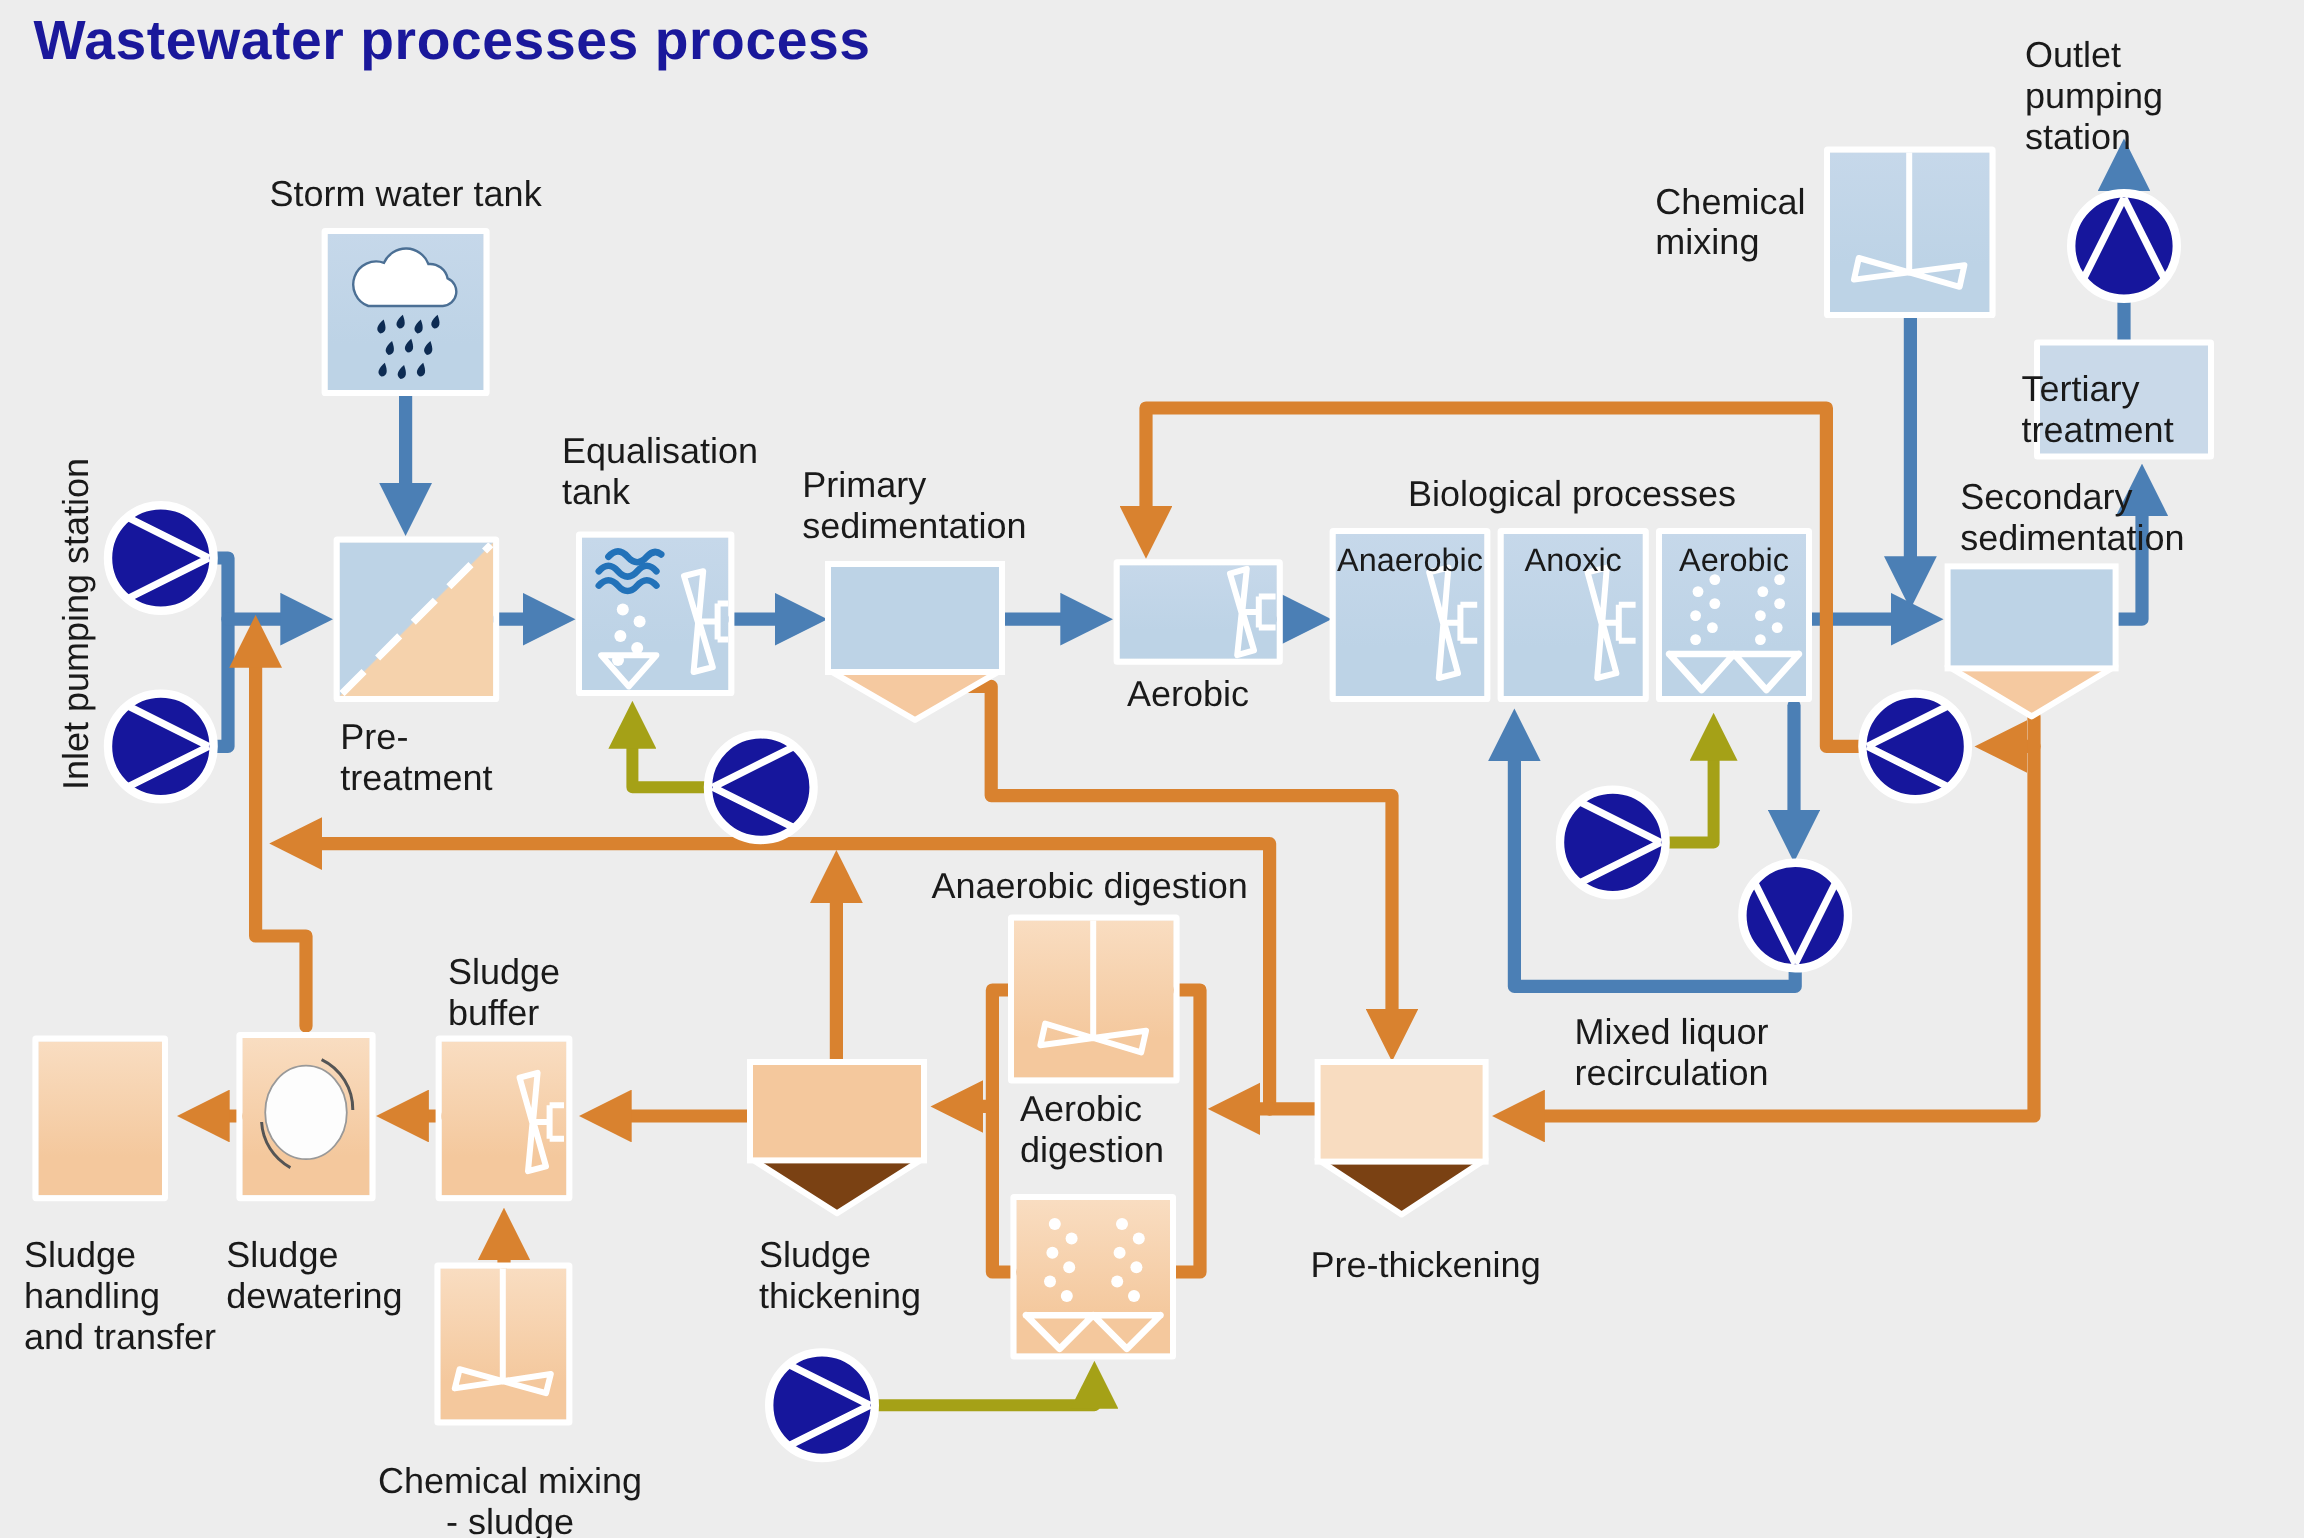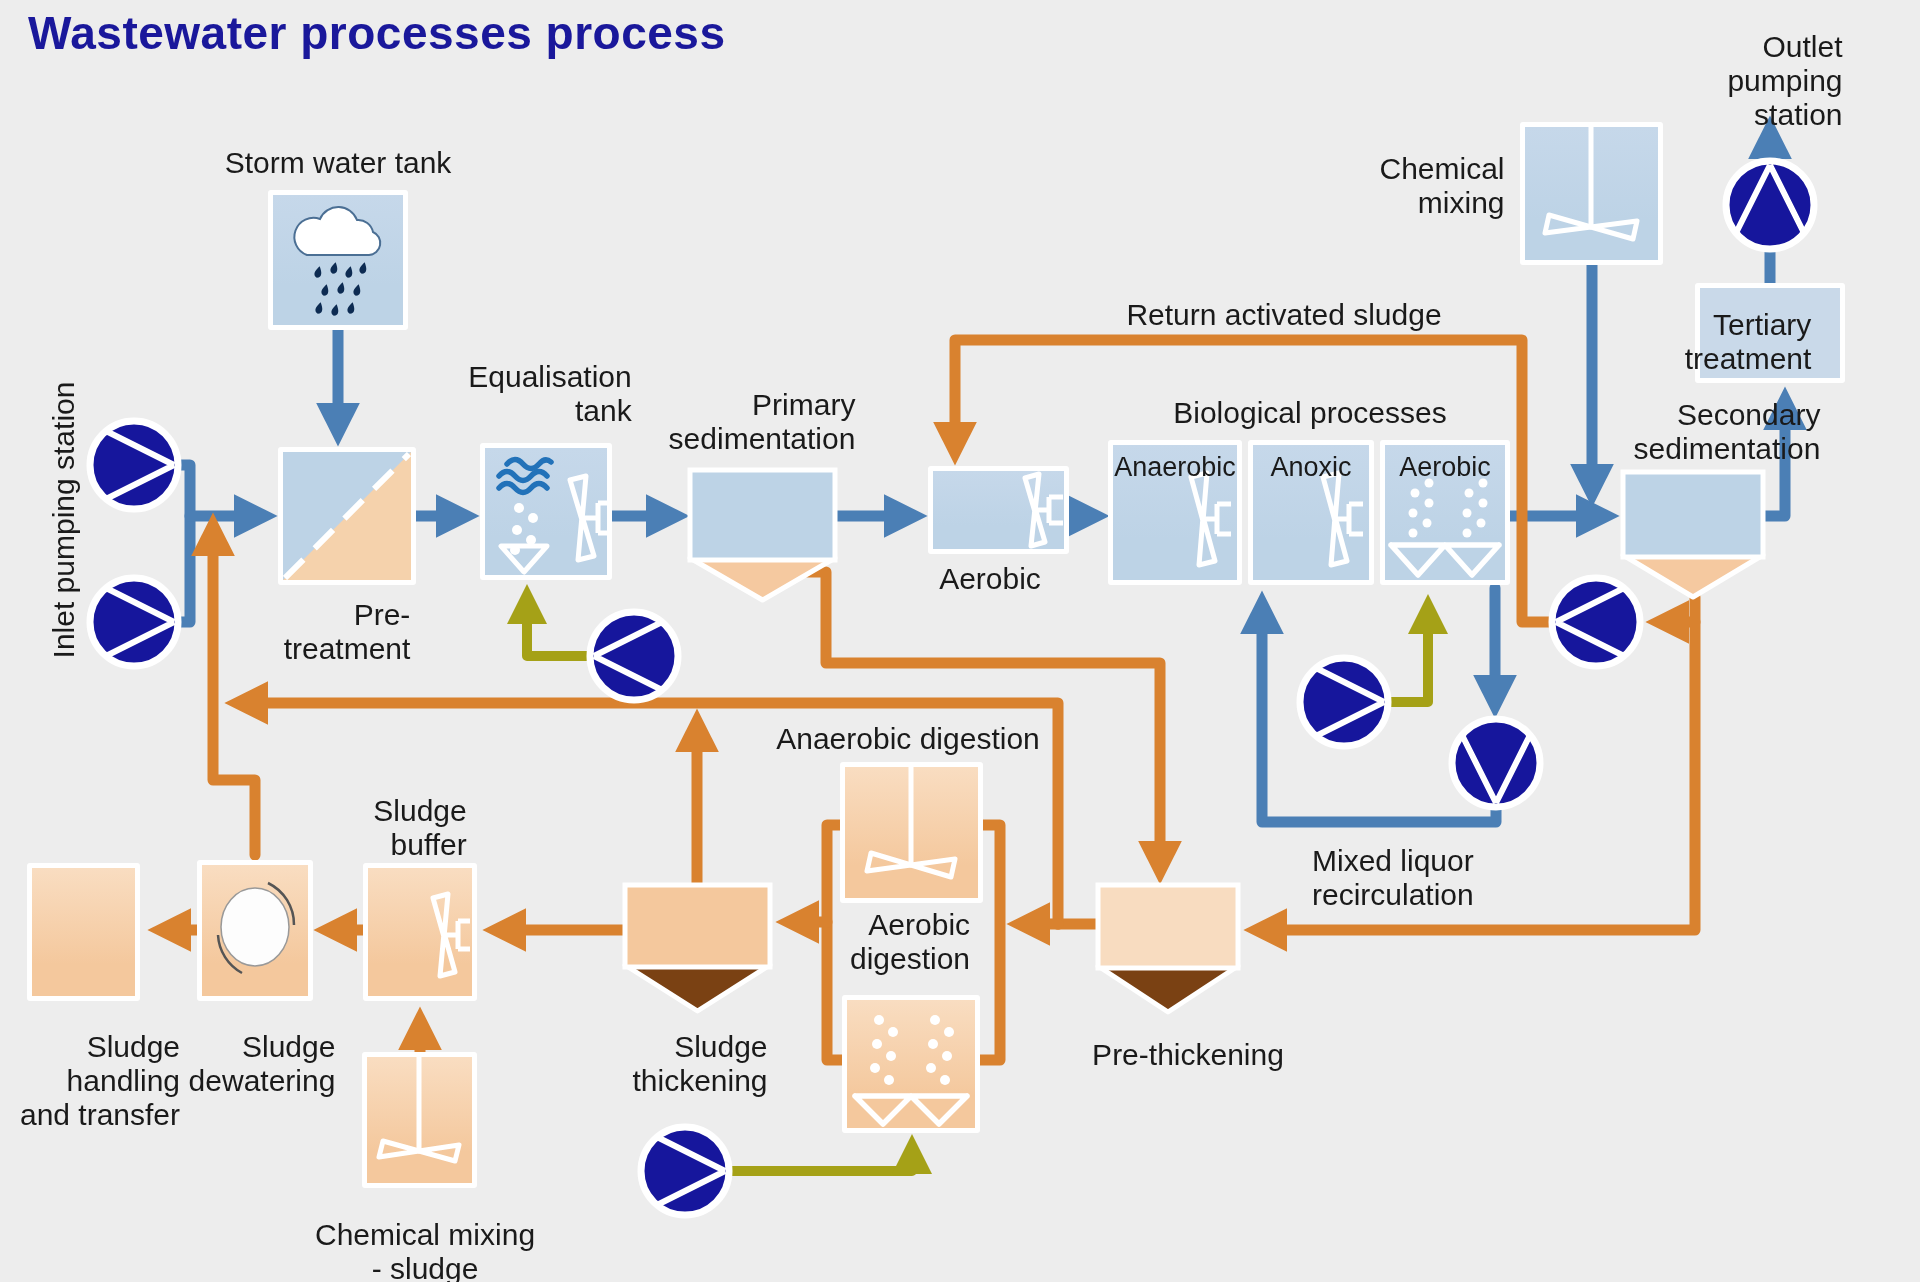--- a/index.html
+++ b/index.html
@@ -14,21 +14,21 @@
   #wires{position:absolute;left:0;top:0;z-index:1;}
   .box{position:absolute;z-index:2;border:5px solid #fff;border-radius:3px;box-sizing:border-box;}
   .blue{background:linear-gradient(180deg,#c6d8ea 0%,var(--box_blue) 70%);}
   .bluel{background:var(--box_blue_light);}
   .peach{background:linear-gradient(180deg,#f9ddc1 0%,var(--box_peach) 75%);}
   .split{background:linear-gradient(135deg,var(--box_blue) 49.6%,#f5d2ac 50.4%);}
   .tanksvg{position:absolute;z-index:2;}
   .pump{position:absolute;z-index:3;width:100px;height:100px;}
   .rot90{transform:rotate(90deg);} .rot180{transform:rotate(180deg);} .rotm90{transform:rotate(-90deg);}
   .lbl{position:absolute;z-index:4;font-size:30px;line-height:1.14;color:var(--text);
-       white-space:pre-line;text-align:right;transform:translateX(-50%);}
+       white-space:pre-line;text-align:left;transform:translateX(-50%);}
   .lbl.left{transform:none;text-align:center;}
   .lbl.small{font-size:27px;}
   #title{position:absolute;left:28px;top:6px;z-index:4;font-size:46px;font-weight:bold;
          color:var(--title);letter-spacing:0.5px;}
   #inlet-label{position:absolute;left:64px;top:520px;z-index:4;font-size:30px;white-space:nowrap;
          transform:translate(-50%,-50%) rotate(-90deg);}
   .icon{position:absolute;z-index:3;}
 </style>
 </head>
 <body>
@@ -308,21 +308,20 @@
 treatment</div>
   <div class="lbl" style="left:550px;top:360px;">Equalisation
 tank</div>
   <div class="lbl" style="left:762px;top:388px;">Primary
 sedimentation</div>
   <div class="lbl" style="left:990px;top:562px;">Aerobic</div>
   <div class="lbl" style="left:1310px;top:396px;">Biological processes</div>
   <div class="lbl small" style="left:1175px;top:452px;">Anaerobic</div>
   <div class="lbl small" style="left:1311px;top:452px;">Anoxic</div>
   <div class="lbl small" style="left:1445px;top:452px;">Aerobic</div>
-  <div class="lbl" style="left:1284px;top:298px;">Return activated sludge</div>
   <div class="lbl" style="left:1398px;top:152px;margin-left:44px;">Chemical
 mixing</div>
   <div class="lbl" style="left:1765px;top:30px;">Outlet pumping
 station</div>
   <div class="lbl" style="left:1748px;top:296px;margin-top:12px;">Tertiary
 treatment</div>
   <div class="lbl" style="left:1727px;top:398px;">Secondary
 sedimentation</div>
   <div class="lbl left" style="left:1312px;top:844px;">Mixed liquor
 recirculation</div>

